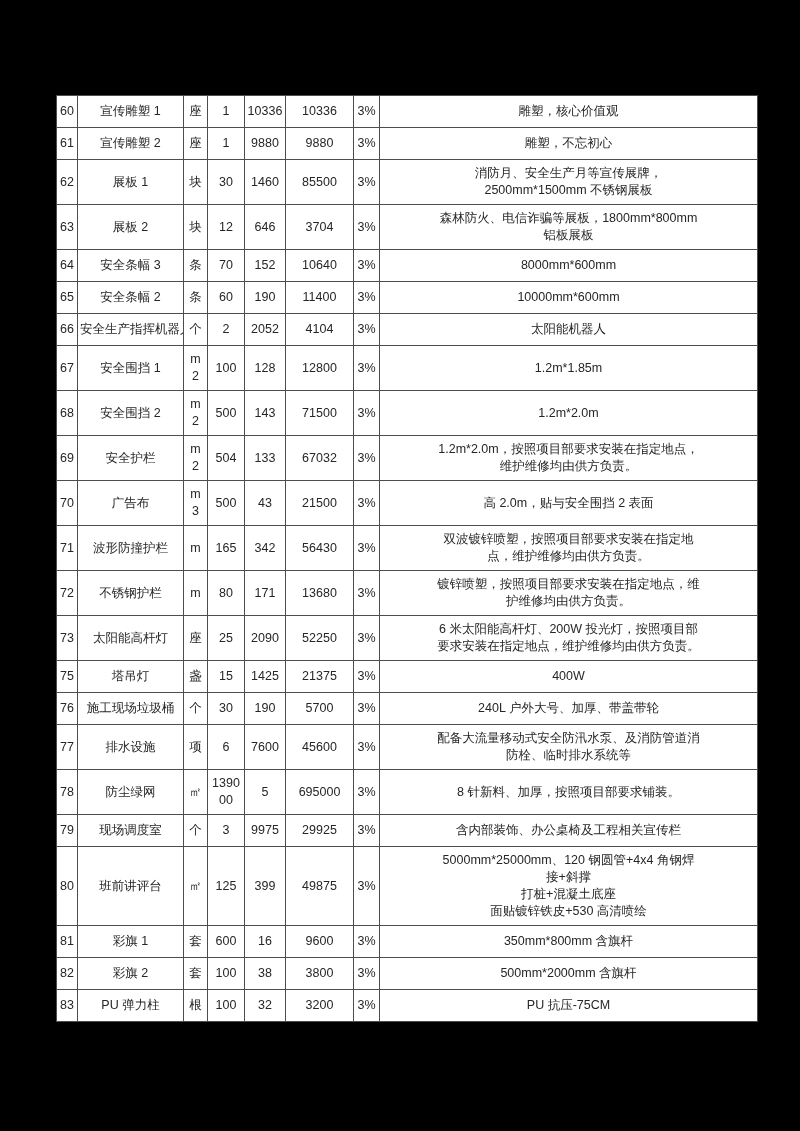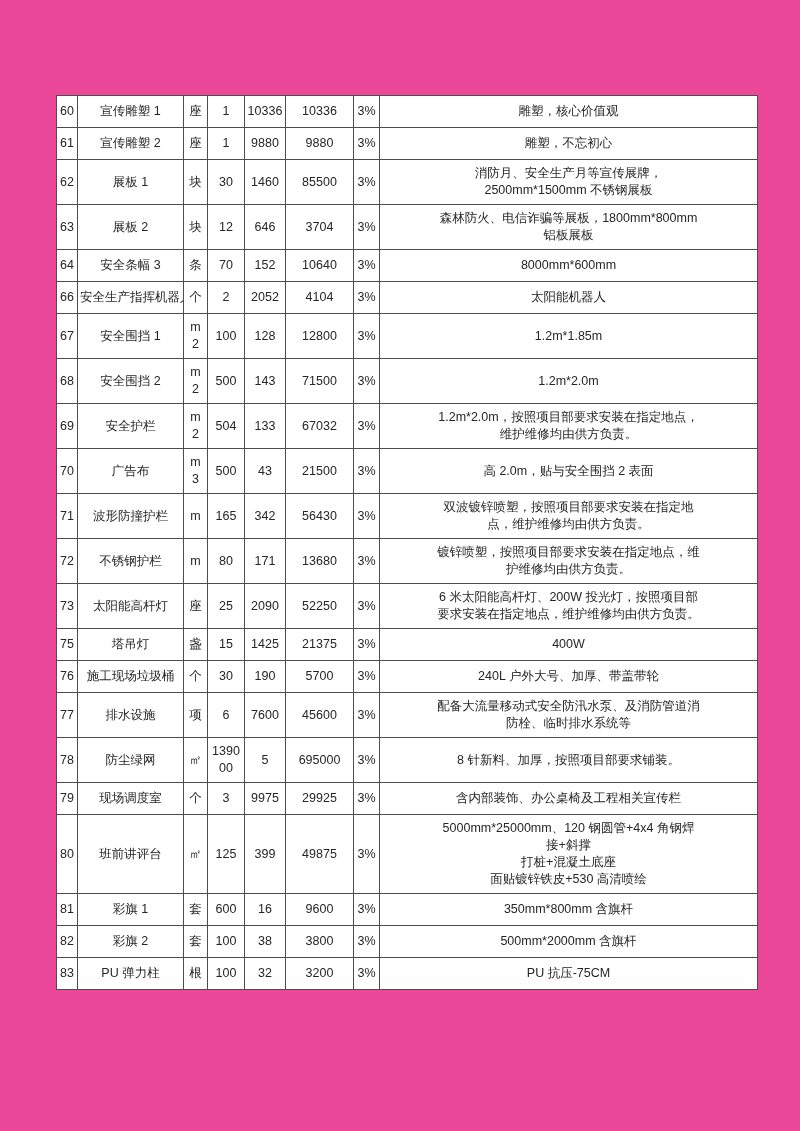--- a/index.html
+++ b/index.html
@@ -5,21 +5,21 @@
   html, body {
     margin: 0;
     padding: 0;
     background: #ffffff;
     font-family: "Liberation Sans", "DejaVu Sans", sans-serif;
   }
   .page {
     position: relative;
     width: 800px;
     height: 1131px;
-    background: #ec4899;
+    background: #000000;
     overflow: hidden;
   }
   table.items {
     position: absolute;
     left: 56px;
     top: 95px;
     width: 701px;
     border-collapse: collapse;
     table-layout: fixed;
   }
@@ -110,20 +110,30 @@
       <td class="c-no">64</td>
       <td class="c-name">安全条幅 3</td>
       <td class="c-unit">条</td>
       <td class="c-qty">70</td>
       <td class="c-price">152</td>
       <td class="c-total">10640</td>
       <td class="c-rate">3%</td>
       <td class="c-remark">8000mm*600mm</td>
     </tr>
 
+    <tr>
+      <td class="c-no">65</td>
+      <td class="c-name">安全条幅 2</td>
+      <td class="c-unit">条</td>
+      <td class="c-qty">60</td>
+      <td class="c-price">190</td>
+      <td class="c-total">11400</td>
+      <td class="c-rate">3%</td>
+      <td class="c-remark">10000mm*600mm</td>
+    </tr>
 
     <tr>
       <td class="c-no">66</td>
       <td class="c-name">安全生产指挥机器人</td>
       <td class="c-unit">个</td>
       <td class="c-qty">2</td>
       <td class="c-price">2052</td>
       <td class="c-total">4104</td>
       <td class="c-rate">3%</td>
       <td class="c-remark">太阳能机器人</td>

